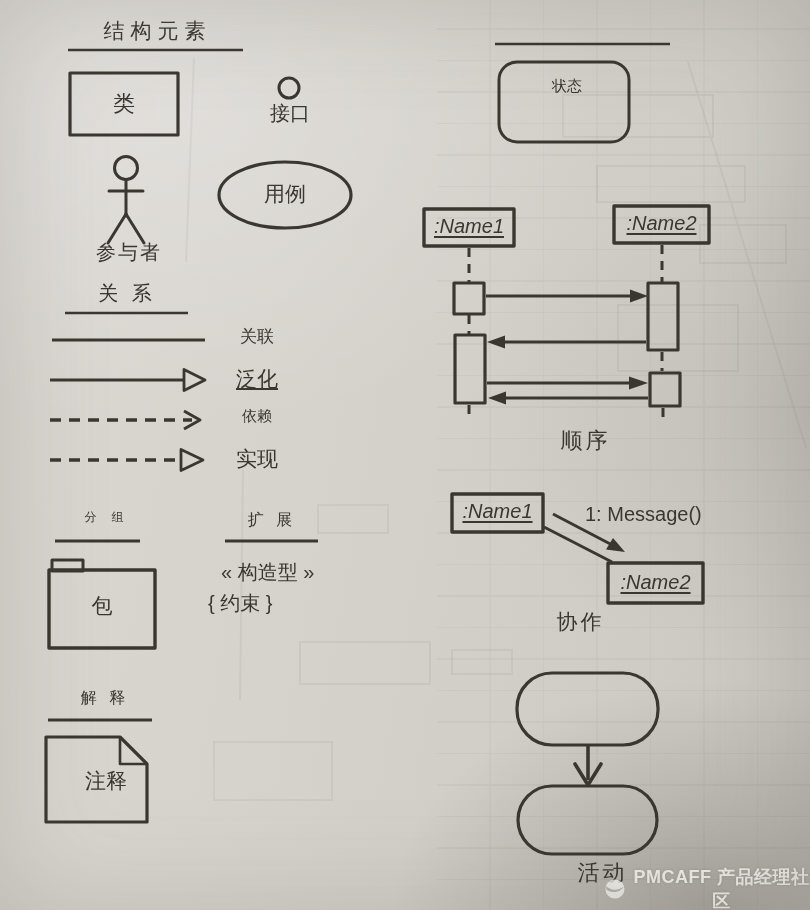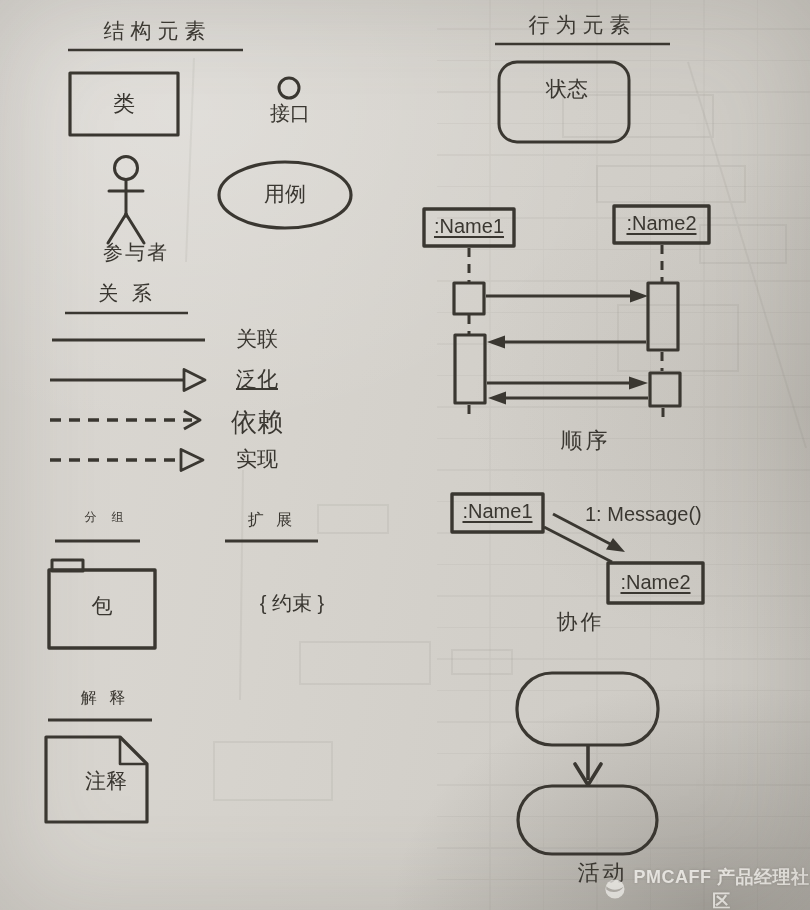--- a/index.html
+++ b/index.html
@@ -29,21 +29,21 @@
       repeating-linear-gradient(90deg, transparent 0 52px, rgba(95,91,84,.6) 52px 53.5px);
   }
   svg{position:absolute;left:0;top:0;}
   .s{stroke:var(--ink);fill:none;stroke-linejoin:round;}
   .f{fill:var(--ink);stroke:none;}
   .lbl{
     position:absolute;color:var(--ink);text-align:center;line-height:1.18;
     white-space:nowrap;font-weight:500;
   }
   .left{text-align:left;}
-  .obj{text-decoration:underline;text-underline-offset:3px;text-decoration-thickness:2px;font-weight:400;}
+  .obj{text-decoration:underline;text-underline-offset:3px;text-decoration-thickness:2px;font-weight:400;font-style:italic;}
   .wm{
     position:absolute;left:604px;top:872px;height:34px;display:flex;align-items:center;gap:7px;
     color:var(--watermark-text);opacity:.9;text-align:center;
   }
   .wm-text{
     font-size:18px;font-weight:700;letter-spacing:.5px;
     text-shadow:0 0 3px rgba(110,106,99,.45);
   }
 </style>
 </head>
@@ -167,40 +167,40 @@
       <g>
         <line class="s" stroke-width="3.6" x1="588" y1="746" x2="588" y2="780"></line>
         <polyline class="s" stroke-width="3.6" stroke-linecap="round" points="575,764 588,785 601,764"></polyline>
       </g>
     </g>
   </svg>
 
   <div class="lbl" style="left:70px;top:19px;width:175px;font-size:21px;letter-spacing:6px;">结构元素</div>
   <div class="lbl" style="left:70px;top:91px;width:108px;font-size:22px;">类</div>
   <div class="lbl" style="left:261px;top:102px;width:58px;font-size:20px;">接口</div>
-  <div class="lbl" style="left:93px;top:241px;width:86px;font-size:20px;letter-spacing:2px;">参与者</div>
+  <div class="lbl" style="left:86px;top:241px;width:86px;font-size:20px;letter-spacing:2px;">参与者</div>
   <div class="lbl" style="left:245px;top:182px;width:80px;font-size:21px;">用例</div>
 
   <div class="lbl" style="left:88px;top:282px;width:78px;font-size:20px;letter-spacing:4px;">关 系</div>
-  <div class="lbl" style="left:226px;top:327px;width:62px;font-size:21px;">关联</div>
+  <div class="lbl" style="left:226px;top:327px;width:62px;font-size:17px;">关联</div>
   <div class="lbl" style="left:226px;top:367px;width:62px;font-size:21px;text-decoration:underline;">泛化</div>
-  <div class="lbl" style="left:226px;top:407px;width:62px;font-size:26px;text-align:center;">依赖</div>
+  <div class="lbl" style="left:226px;top:407px;width:62px;font-size:15px;text-align:center;">依赖</div>
   <div class="lbl" style="left:226px;top:447px;width:62px;font-size:21px;">实现</div>
 
   <div class="lbl" style="left:66px;top:511px;width:80px;font-size:12px;letter-spacing:4px;font-family:Liberation Mono, monospace;">分 组</div>
   <div class="lbl" style="left:49px;top:594px;width:106px;font-size:21px;">包</div>
 
   <div class="lbl" style="left:236px;top:511px;width:72px;font-size:16px;letter-spacing:4px;">扩 展</div>
-  <div class="lbl left" style="left:231px;top:592px;width:122px;font-size:20px;text-align:center;">{ 约束 }</div>
+  <div class="lbl left" style="left:221px;top:561px;width:132px;font-size:20px;">« 构造型 »</div>
+  <div class="lbl left" style="left:208px;top:592px;width:122px;font-size:20px;">{ 约束 }</div>
 
   <div class="lbl" style="left:64px;top:689px;width:82px;font-size:16px;letter-spacing:4px;">解 释</div>
   <div class="lbl" style="left:46px;top:769px;width:120px;font-size:21px;">注释</div>
 
-  <div class="lbl" style="left:495px;top:13px;width:175px;font-size:21px;letter-spacing:6px;">行为元素</div>
-  <div class="lbl" style="left:499px;top:77px;width:136px;font-size:21px;">状态</div>
+  <div class="lbl" style="left:499px;top:77px;width:136px;font-size:15px;">状态</div>
 
   <div class="lbl obj" style="left:424px;top:215px;width:90px;font-size:20px;">:Name1</div>
   <div class="lbl obj" style="left:614px;top:212px;width:95px;font-size:20px;">:Name2</div>
   <div class="lbl" style="left:543px;top:428px;width:85px;font-size:22px;letter-spacing:3px;">顺序</div>
 
   <div class="lbl obj" style="left:452px;top:500px;width:91px;font-size:20px;">:Name1</div>
   <div class="lbl left" style="left:585px;top:503px;width:145px;font-size:20px;font-weight:400;">1: Message()</div>
   <div class="lbl obj" style="left:608px;top:571px;width:95px;font-size:20px;">:Name2</div>
   <div class="lbl" style="left:543px;top:610px;width:75px;font-size:21px;letter-spacing:3px;">协作</div>
 

